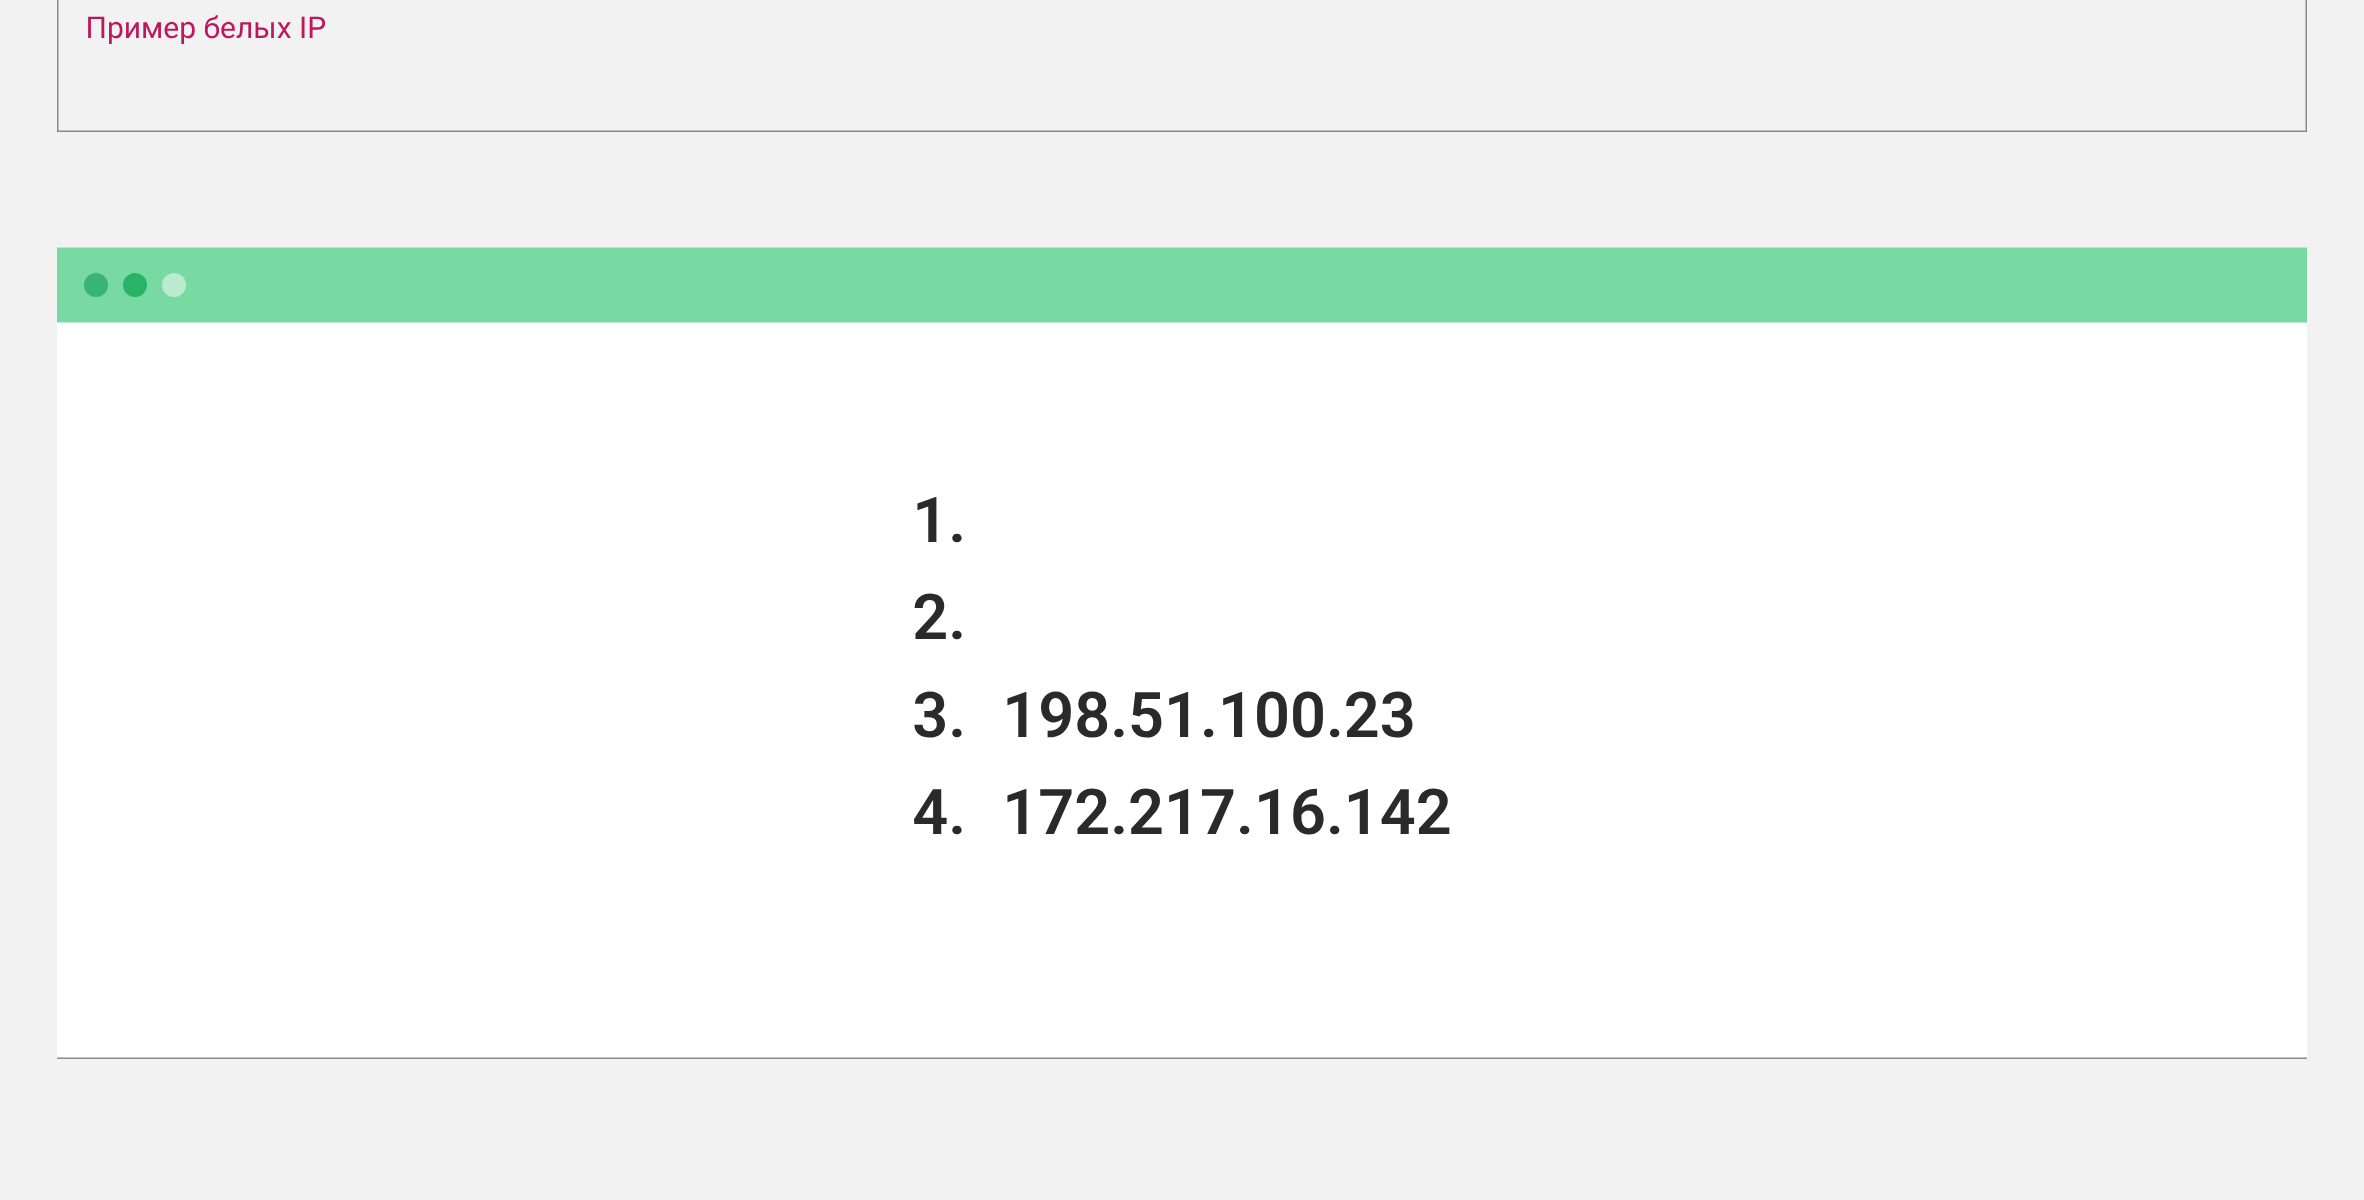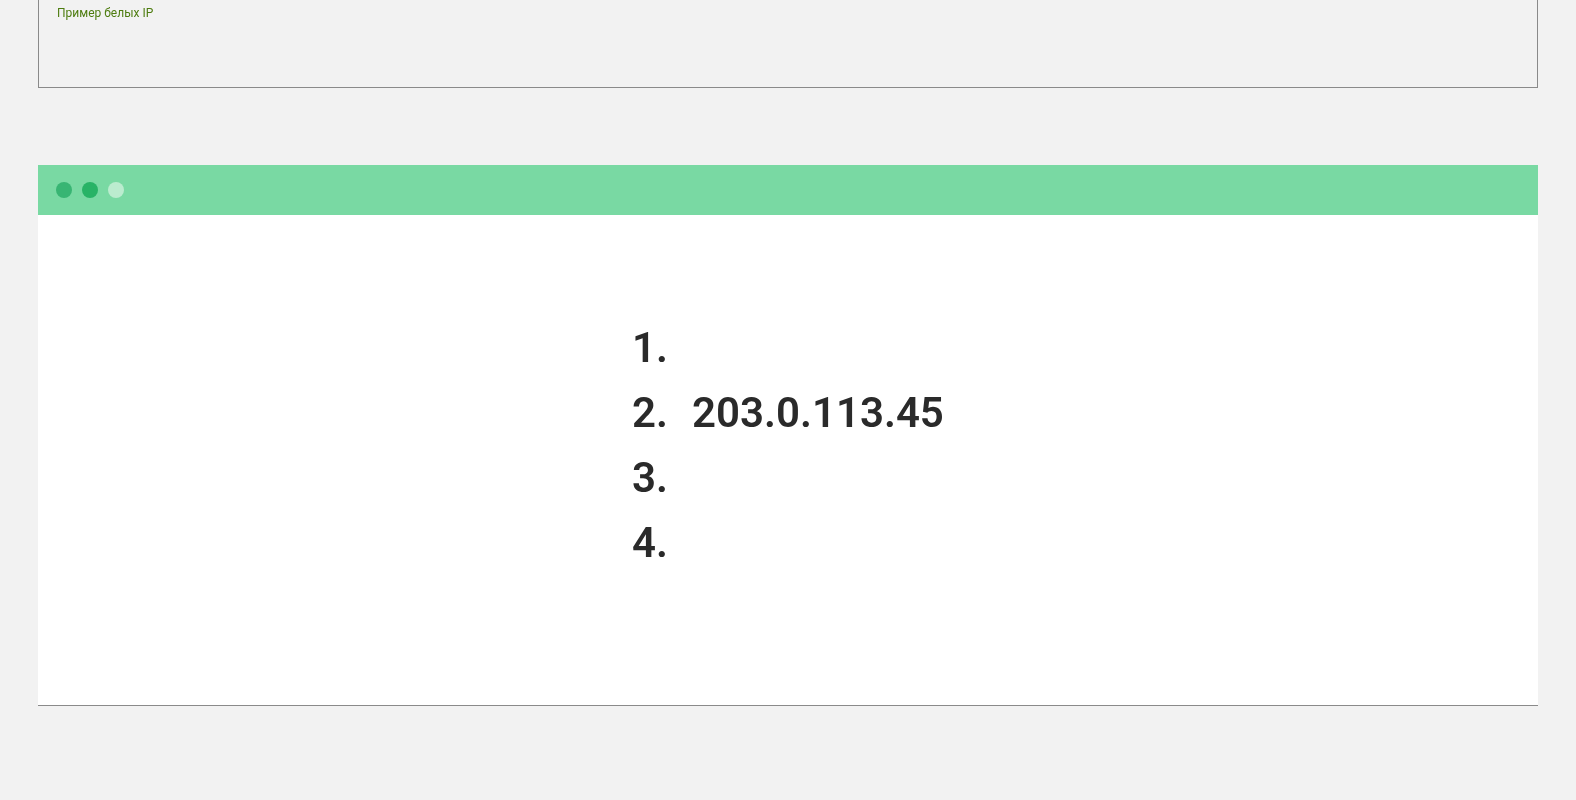--- a/index.html
+++ b/index.html
@@ -22,22 +22,22 @@
       right: 38px;
       height: 88px;
       border: 1px solid #8a8a8a;
       border-top: none;
       background: #f2f2f2;
     }
     .top-box-label {
       position: absolute;
       top: 6px;
       left: 18px;
-      font-size: 12px;
-      color: #4d7c0f;
+      font-size: 20px;
+      color: #be185d;
     }
     .window-card {
       position: absolute;
       top: 165px;
       left: 38px;
       right: 38px;
       bottom: 94px;
       background: #fff;
       border-bottom: 1px solid #8a8a8a;
     }
@@ -89,23 +89,24 @@
     <span class="traffic-dot dot-2"></span>
     <span class="traffic-dot dot-3"></span>
   </div>
   <div class="content">
     <ol class="ip-list">
       <li>
         <span class="ip-num">1.</span>
       </li>
       <li>
         <span class="ip-num">2.</span>
-        <span>203.0.113.45</span>
       </li>
       <li>
         <span class="ip-num">3.</span>
+        <span>198.51.100.23</span>
       </li>
       <li>
         <span class="ip-num">4.</span>
+        <span>172.217.16.142</span>
       </li>
     </ol>
   </div>
 </div>
 
 </body></html>

